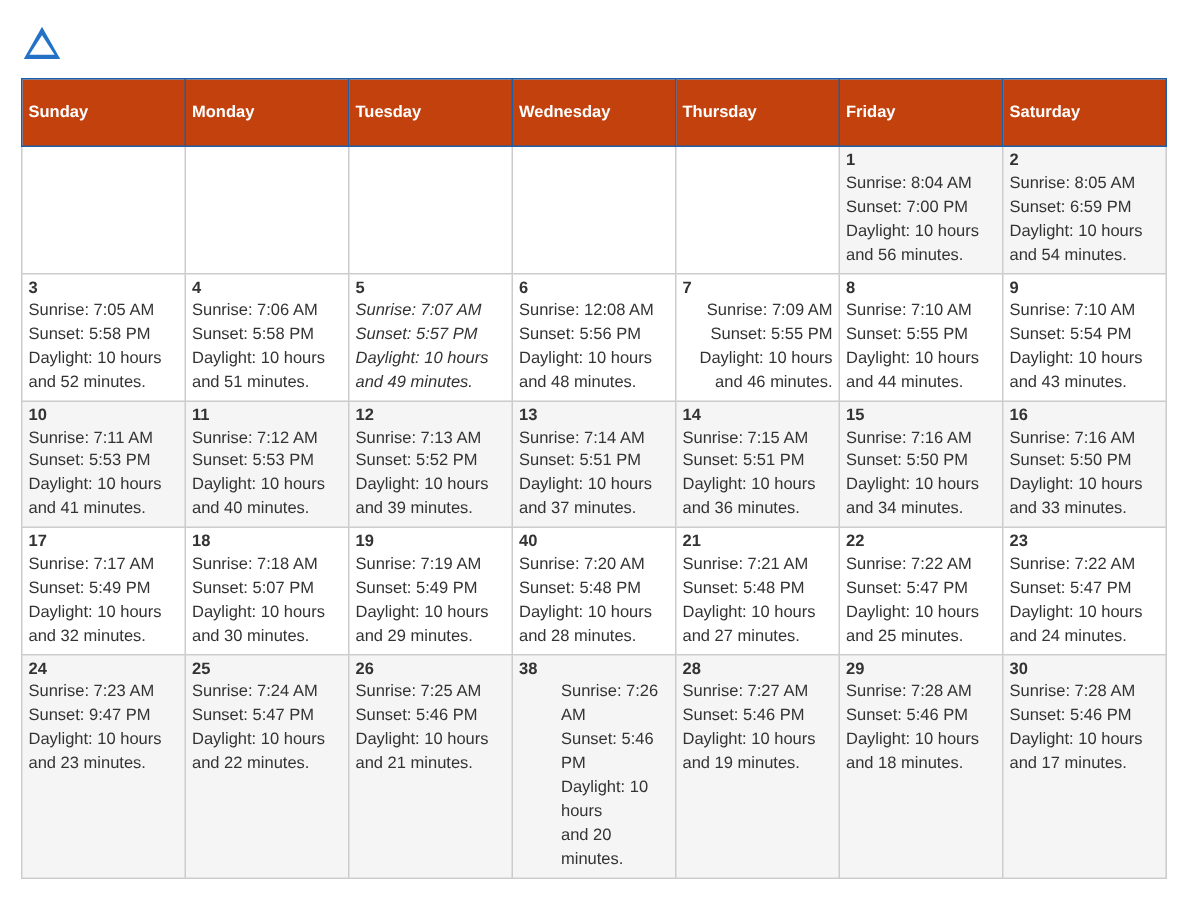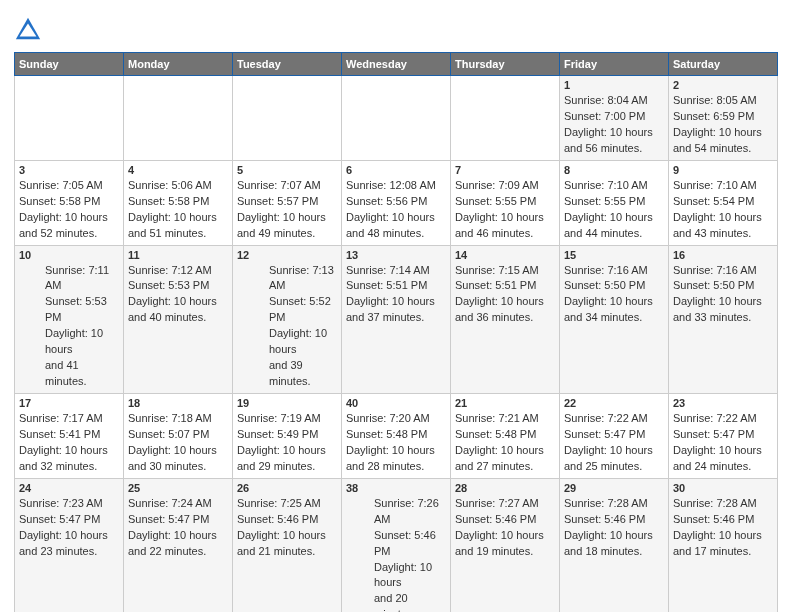--- a/index.html
+++ b/index.html
@@ -57,25 +57,25 @@
     .location {
       font-size: 14px;
       color: #555;
     }
     table {
       width: 100%;
       border-collapse: collapse;
       table-layout: fixed;
     }
     thead tr th {
-      background-color: #737373;
+      background-color: #c2410c;
       color: #fff;
       font-size: 11px;
       font-weight: bold;
-      padding: 5px 4px;
+      padding: 16px 4px;
       text-align: left;
       border: 1px solid #1a5fa8;
       margin-top: 44px;
     }
     tbody tr td {
       border: 1px solid #ccc;
       vertical-align: top;
       padding: 3px 4px;
       font-size: 9.5px;
       color: #333;
@@ -158,42 +158,42 @@
         <tr>
           <td>
             <span class="day-number">3</span>
             <div class="day-info" style="white-space: pre-line;">Sunrise: 7:05 AM
 Sunset: 5:58 PM
 Daylight: 10 hours
 and 52 minutes.</div>
           </td>
           <td>
             <span class="day-number">4</span>
-            <div class="day-info" style="white-space: pre-line;">Sunrise: 5:06 AM
+            <div class="day-info" style="white-space: pre-line;">Sunrise: 7:06 AM
 Sunset: 5:58 PM
 Daylight: 10 hours
 and 51 minutes.</div>
           </td>
           <td>
             <span class="day-number">5</span>
-            <div class="day-info" style="white-space: pre-line;">Sunrise: 7:07 AM
+            <div class="day-info" style="white-space: pre-line; font-style: italic;">Sunrise: 7:07 AM
 Sunset: 5:57 PM
 Daylight: 10 hours
 and 49 minutes.</div>
           </td>
           <td>
             <span class="day-number">6</span>
             <div class="day-info" style="white-space: pre-line;">Sunrise: 12:08 AM
 Sunset: 5:56 PM
 Daylight: 10 hours
 and 48 minutes.</div>
           </td>
           <td>
             <span class="day-number">7</span>
-            <div class="day-info" style="white-space: pre-line;">Sunrise: 7:09 AM
+            <div class="day-info" style="white-space: pre-line; text-align: right;">Sunrise: 7:09 AM
 Sunset: 5:55 PM
 Daylight: 10 hours
 and 46 minutes.</div>
           </td>
           <td>
             <span class="day-number">8</span>
             <div class="day-info" style="white-space: pre-line;">Sunrise: 7:10 AM
 Sunset: 5:55 PM
 Daylight: 10 hours
 and 44 minutes.</div>
@@ -202,35 +202,35 @@
             <span class="day-number">9</span>
             <div class="day-info" style="white-space: pre-line;">Sunrise: 7:10 AM
 Sunset: 5:54 PM
 Daylight: 10 hours
 and 43 minutes.</div>
           </td>
         </tr>
         <tr>
           <td>
             <span class="day-number">10</span>
-            <div class="day-info" style="white-space: pre-line; margin-left: 26px;">Sunrise: 7:11 AM
+            <div class="day-info" style="white-space: pre-line;">Sunrise: 7:11 AM
 Sunset: 5:53 PM
 Daylight: 10 hours
 and 41 minutes.</div>
           </td>
           <td>
             <span class="day-number">11</span>
             <div class="day-info" style="white-space: pre-line;">Sunrise: 7:12 AM
 Sunset: 5:53 PM
 Daylight: 10 hours
 and 40 minutes.</div>
           </td>
           <td>
             <span class="day-number">12</span>
-            <div class="day-info" style="white-space: pre-line; margin-left: 32px;">Sunrise: 7:13 AM
+            <div class="day-info" style="white-space: pre-line;">Sunrise: 7:13 AM
 Sunset: 5:52 PM
 Daylight: 10 hours
 and 39 minutes.</div>
           </td>
           <td>
             <span class="day-number">13</span>
             <div class="day-info" style="white-space: pre-line;">Sunrise: 7:14 AM
 Sunset: 5:51 PM
 Daylight: 10 hours
 and 37 minutes.</div>
@@ -254,21 +254,21 @@
             <div class="day-info" style="white-space: pre-line;">Sunrise: 7:16 AM
 Sunset: 5:50 PM
 Daylight: 10 hours
 and 33 minutes.</div>
           </td>
         </tr>
         <tr>
           <td>
             <span class="day-number">17</span>
             <div class="day-info" style="white-space: pre-line;">Sunrise: 7:17 AM
-Sunset: 5:41 PM
+Sunset: 5:49 PM
 Daylight: 10 hours
 and 32 minutes.</div>
           </td>
           <td>
             <span class="day-number">18</span>
             <div class="day-info" style="white-space: pre-line;">Sunrise: 7:18 AM
 Sunset: 5:07 PM
 Daylight: 10 hours
 and 30 minutes.</div>
           </td>
@@ -305,21 +305,21 @@
             <div class="day-info" style="white-space: pre-line;">Sunrise: 7:22 AM
 Sunset: 5:47 PM
 Daylight: 10 hours
 and 24 minutes.</div>
           </td>
         </tr>
         <tr>
           <td>
             <span class="day-number">24</span>
             <div class="day-info" style="white-space: pre-line;">Sunrise: 7:23 AM
-Sunset: 5:47 PM
+Sunset: 9:47 PM
 Daylight: 10 hours
 and 23 minutes.</div>
           </td>
           <td>
             <span class="day-number">25</span>
             <div class="day-info" style="white-space: pre-line;">Sunrise: 7:24 AM
 Sunset: 5:47 PM
 Daylight: 10 hours
 and 22 minutes.</div>
           </td>

